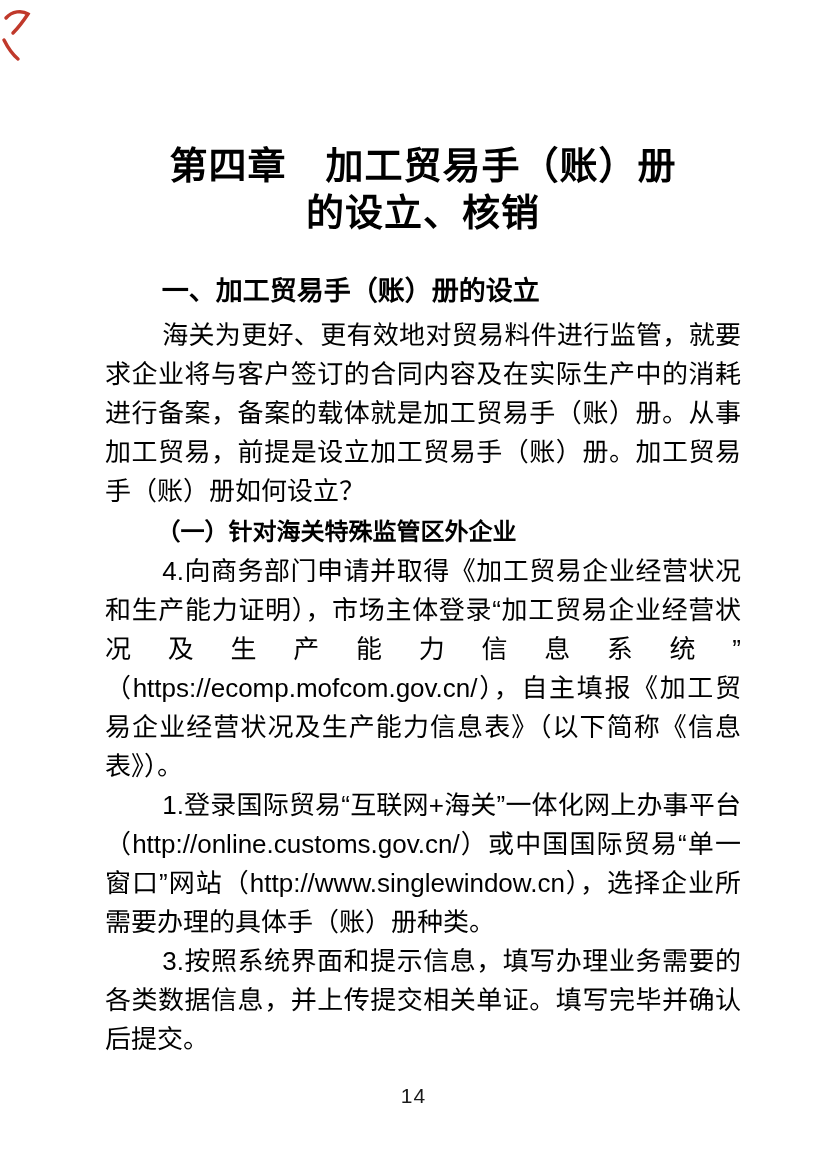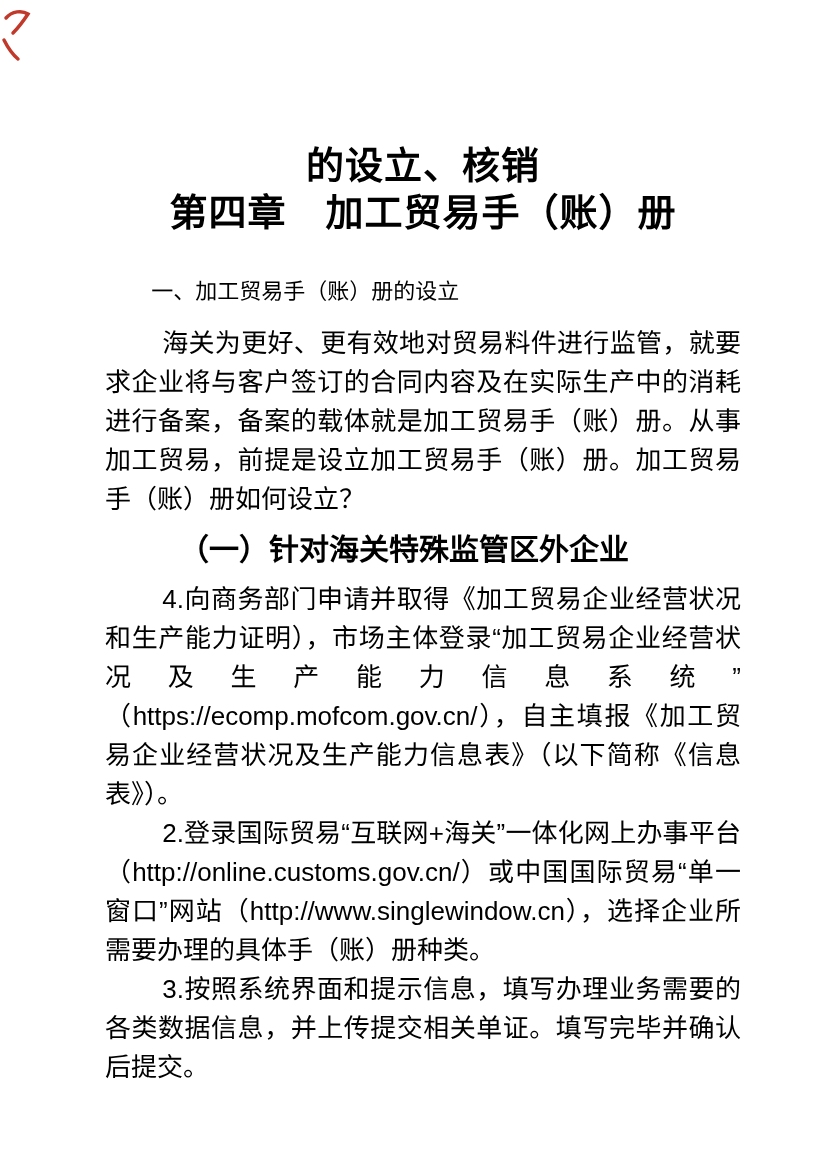--- a/index.html
+++ b/index.html
@@ -37,31 +37,31 @@
     margin: 143px 0 0 0;
     text-align: center;
     font-size: 38px;
     line-height: 47px;
     font-weight: bold;
     letter-spacing: 1px;
     font-family: "Liberation Serif", "DejaVu Serif", serif;
   }
   .chapter-title .t-line { display: block; }
   .sec-heading {
-    margin: 35px 0 13px 0;
-    font-size: 22px;
+    margin: 35px 0 5px 0;
+    font-size: 27px;
     line-height: 39px;
-    font-weight: normal;
+    font-weight: bold;
     text-indent: 2.1em;
     font-family: "Liberation Sans", "DejaVu Sans", sans-serif;
     white-space: nowrap;
   }
   .subsec-heading {
-    margin: 11px;
-    font-size: 30px;
+    margin: 1px;
+    font-size: 24px;
     line-height: 39px;
     font-weight: bold;
     text-indent: 2.1em;
     font-family: "Liberation Sans", "DejaVu Sans", sans-serif;
     white-space: nowrap;
   }
   .body-par {
     margin: 0;
     font-size: 26px;
     line-height: 39px;
@@ -88,30 +88,31 @@
 <div class="page">
 
   <svg class="red-marks" viewBox="0 0 40 60" aria-hidden="true">
     <path d="M6 14 C 12 7, 22 6, 28 10 C 24 16, 18 24, 13 29" fill="none" stroke="#c0392b" stroke-width="3.5" stroke-linecap="round"></path>
     <path d="M4 36 C 8 44, 12 50, 18 55" fill="none" stroke="#c0392b" stroke-width="3.5" stroke-linecap="round"></path>
   </svg>
 
   <div class="content">
 
     <h1 class="chapter-title">
+      <span class="t-line">第四章　加工贸易手（账）册</span>
       <span class="t-line">的设立、核销</span>
-      <span class="t-line">第四章　加工贸易手（账）册</span>
     </h1>
 
     <h2 class="sec-heading">一、加工贸易手（账）册的设立</h2>
 
     <p class="body-par">海关为更好、更有效地对贸易料件进行监管，就要求企业将与客户签订的合同内容及在实际生产中的消耗进行备案，备案的载体就是加工贸易手（账）册。从事加工贸易，前提是设立加工贸易手（账）册。加工贸易手（账）册如何设立？</p>
 
     <h3 class="subsec-heading">（一）针对海关特殊监管区外企业</h3>
 
     <p class="body-par">4.向商务部门申请并取得《加工贸易企业经营状况和生产能力证明），市场主体登录“加工贸易企业经营状况及生产能力信息系统”（https://ecomp.mofcom.gov.cn/），自主填报《加工贸易企业经营状况及生产能力信息表》（以下简称《信息表》）。</p>
-    <p class="body-par">2.登录国际贸易“互联网+海关”一体化网上办事平台（http://online.customs.gov.cn/）或中国国际贸易“单一窗口”网站（http://www.singlewindow.cn），选择企业所需要办理的具体手（账）册种类。</p>
+    <p class="body-par">1.登录国际贸易“互联网+海关”一体化网上办事平台（http://online.customs.gov.cn/）或中国国际贸易“单一窗口”网站（http://www.singlewindow.cn），选择企业所需要办理的具体手（账）册种类。</p>
     <p class="body-par">3.按照系统界面和提示信息，填写办理业务需要的各类数据信息，并上传提交相关单证。填写完毕并确认后提交。</p>
 
   </div>
 
+  <div class="page-footer">14</div>
 
 </div>
 
 </body></html>

